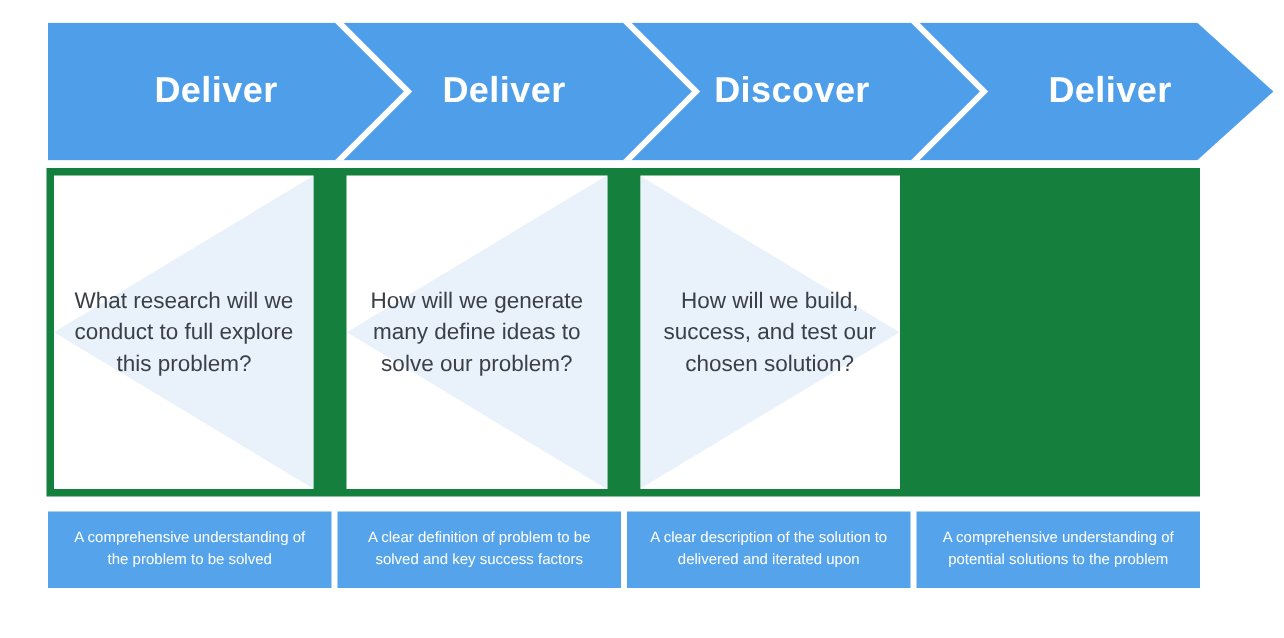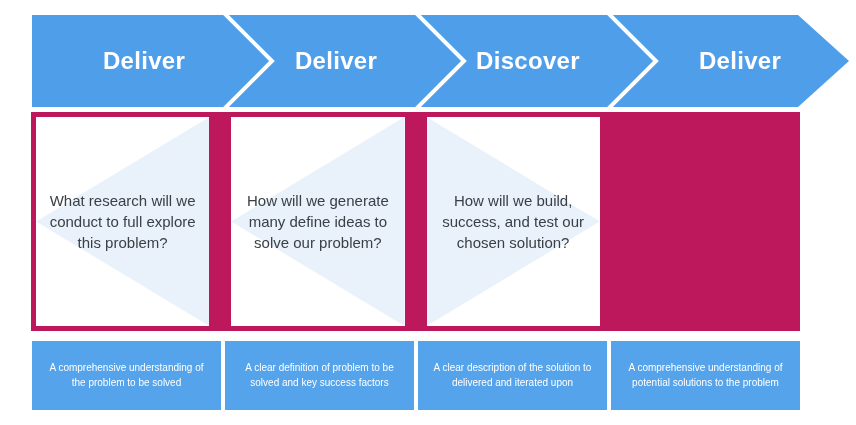--- a/index.html
+++ b/index.html
@@ -19,38 +19,38 @@
     position:absolute;top:0;height:100%;width:192px;
     display:flex;align-items:center;justify-content:center;
     color:#ffffff;font-weight:bold;font-size:24px;letter-spacing:.3px;
   }
   .bl0{left:16px}.bl1{left:208px}.bl2{left:400px}.bl3{left:612px}
   .sp0{left:190px}.sp1{left:382px}.sp2{left:574px}
 
   
   .middle{
     position:absolute;left:31px;top:112px;width:769px;height:219px;
-    background:#be185d;box-sizing:border-box;padding:5px;
+    background:#15803d;box-sizing:border-box;padding:5px;
     display:grid;grid-template-columns:repeat(4,1fr);gap:22px;
   }
   .card{
     position:relative;background:#ffffff;overflow:hidden;
     display:flex;align-items:center;justify-content:center;
   }
   .diamond{position:absolute;inset:0;background:#E9F1FB;}
   .diamond.expand{clip-path:polygon(0 50%,100% 0,100% 100%);}
   .diamond.contract{clip-path:polygon(0 0,100% 50%,0 100%);}
   .card-text{
     position:relative;z-index:1;text-align:center;color:#3A4045;
     font-size:15px;line-height:1.42;max-width:158px;
   }
 
   
   .band{
-    position:absolute;left:32px;top:341px;width:768px;height:69px;
+    position:absolute;left:32px;top:341px;width:768px;height:51px;
     display:grid;grid-template-columns:repeat(4,1fr);gap:4px;border-radius:15px;
   }
   .outcome{
     background:#55A3EA;color:#ffffff;
     display:flex;align-items:center;justify-content:center;
     text-align:center;font-size:10px;line-height:1.45;
     padding:0 13px;box-sizing:border-box;
   }
 </style>
 </head>

